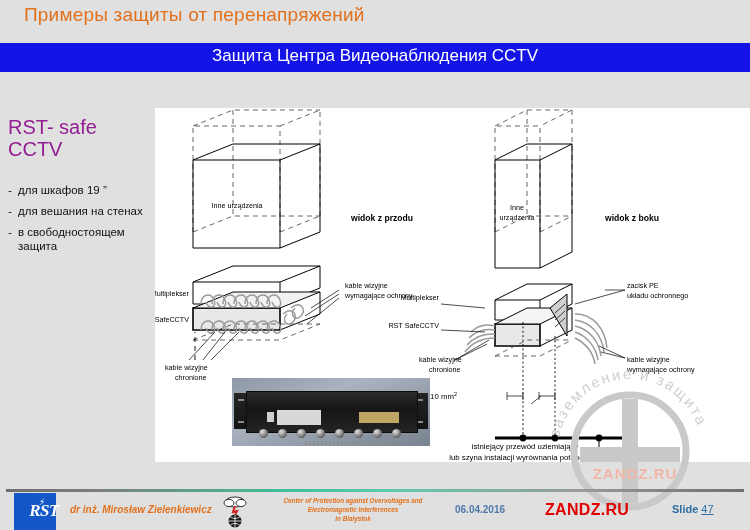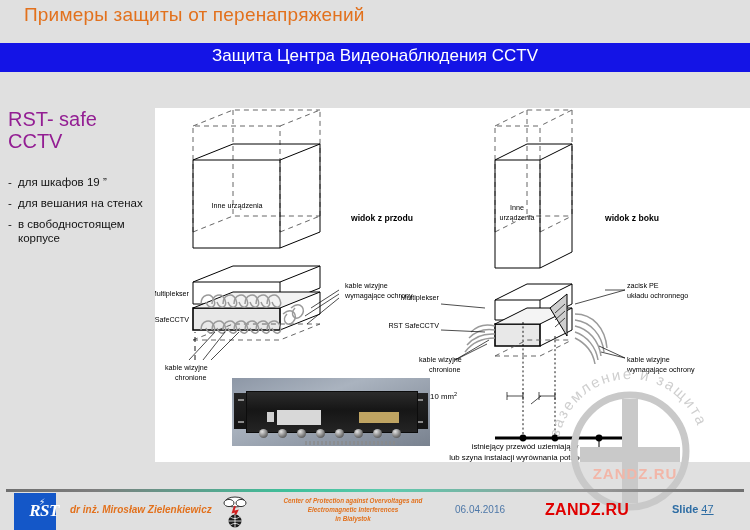--- a/index.html
+++ b/index.html
@@ -22,21 +22,21 @@
   #subtitle-text{
     position:absolute;left:0;top:46px;width:750px;
     text-align:center;color:#ffffff;font-size:17px;
     white-space:nowrap;
   }
   
   #sidebar{position:absolute;left:8px;top:104px;width:140px;}
   .side-head{
     color:#8C1A8C;font-size:20px;line-height:1.12;margin-bottom:8px;
   }
-  .side-head.second{margin-top:4px;color:#931E93;}
+  .side-head.second{margin-top:12px;color:#931E93;}
   #bullets{margin-top:22px;}
   .bullet{
     display:flex;font-size:11.5px;color:#111;line-height:1.22;
     margin-bottom:7px;
   }
   .bullet .dash{width:10px;flex:0 0 10px;}
   
   #panel{
     position:absolute;left:155px;top:108px;width:595px;height:354px;
     background:#ffffff;overflow:hidden;
@@ -128,21 +128,21 @@
     white-space:nowrap;
     text-align:right;
   }
   #cloud-globe{position:absolute;left:218px;top:2px;width:34px;height:34px;}
   #center-name{
     position:absolute;left:258px;top:4px;width:190px;text-align:center;
     color:#E2711D;font-size:6.3px;font-style:italic;font-weight:bold;line-height:1.45;
   }
   #footer-date{
     position:absolute;left:455px;top:12px;
-    color:#4E78A8;font-size:10px;white-space:nowrap;
+    color:#4E78A8;font-size:10px;white-space:nowrap;font-weight:bold;
   }
   #footer-brand{
     position:absolute;left:545px;top:9px;
     color:#E00000;font-size:16px;font-weight:bold;letter-spacing:.3px;
     white-space:nowrap;
   }
   #slide-number{
     position:absolute;left:672px;top:11px;
     color:#2E6DA4;font-size:11px;font-weight:bold;white-space:nowrap;
   }
@@ -164,21 +164,21 @@
     <div class="bullet">
       <span class="dash">-</span>
       <span>для шкафов 19 ”</span>
     </div>
     <div class="bullet">
       <span class="dash">-</span>
       <span>для вешания на стенах</span>
     </div>
     <div class="bullet">
       <span class="dash">-</span>
-      <span>в свободностоящем корпусе</span>
+      <span>в свободностоящем защита</span>
     </div>
   </div>
 </div>
 
 <div id="panel">
 <svg width="595" height="354" viewBox="0 0 595 354" xmlns="http://www.w3.org/2000/svg">
 
   <g>
 
     <path class="dash" d="M38 124 L38 18 L125 18 L125 124"></path>

